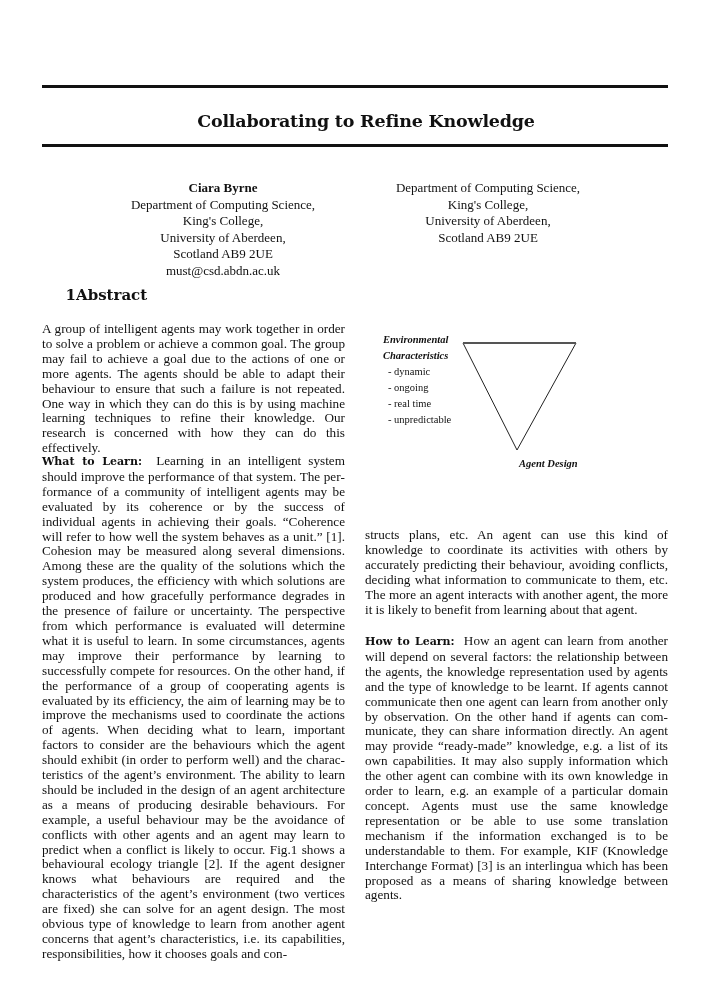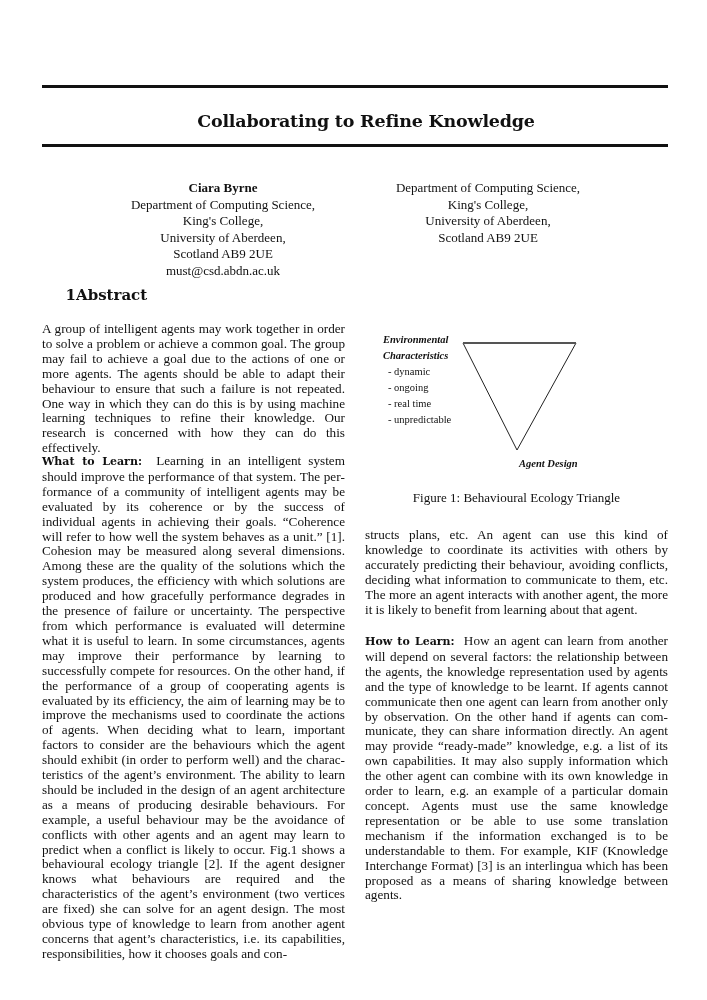--- a/index.html
+++ b/index.html
@@ -98,20 +98,19 @@
   </svg>
   <div class="fig-label" id="env-label">
     <div class="head">Environmental</div>
     <div class="head">Characteristics</div>
     <div class="item">- dynamic</div>
     <div class="item">- ongoing</div>
     <div class="item">- real time</div>
     <div class="item">- unpredictable</div>
   </div>
   <div class="fig-label" id="agent-label">Agent Design</div>
-  <div id="fig-caption">Figure 1: Behavioural Ecology Triangle</div>
 </div>
 
 <div class="para col-right" id="continued-text">structs plans, etc. An agent can use this kind of knowledge to coordinate its activities with others by accurately pre­dicting their behaviour, avoiding conflicts, deciding what information to communicate to them, etc. The more an agent interacts with another agent, the more it is likely to benefit from learning about that agent.</div>
 
 <div class="para col-right" id="how-text">
   <span class="runin">How to Learn:</span>&nbsp; <span>How an agent can learn from another will depend on several factors: the relationship between the agents, the knowledge representation used by agents and the type of knowledge to be learnt. If agents can­not communicate then one agent can learn from another only by observation. On the other hand if agents can com­municate, they can share information directly. An agent may provide “ready-made” knowledge, e.g. a list of its own capabilities. It may also supply information which the other agent can combine with its own knowledge in order to learn, e.g. an example of a particular domain concept. Agents must use the same knowledge representation or be able to use some translation mechanism if the information exchanged is to be understandable to them. For example, KIF (Knowledge Interchange Format) [3] is an interlingua which has been proposed as a means of sharing knowledge between agents.</span>
 </div>
 
 </body></html>

